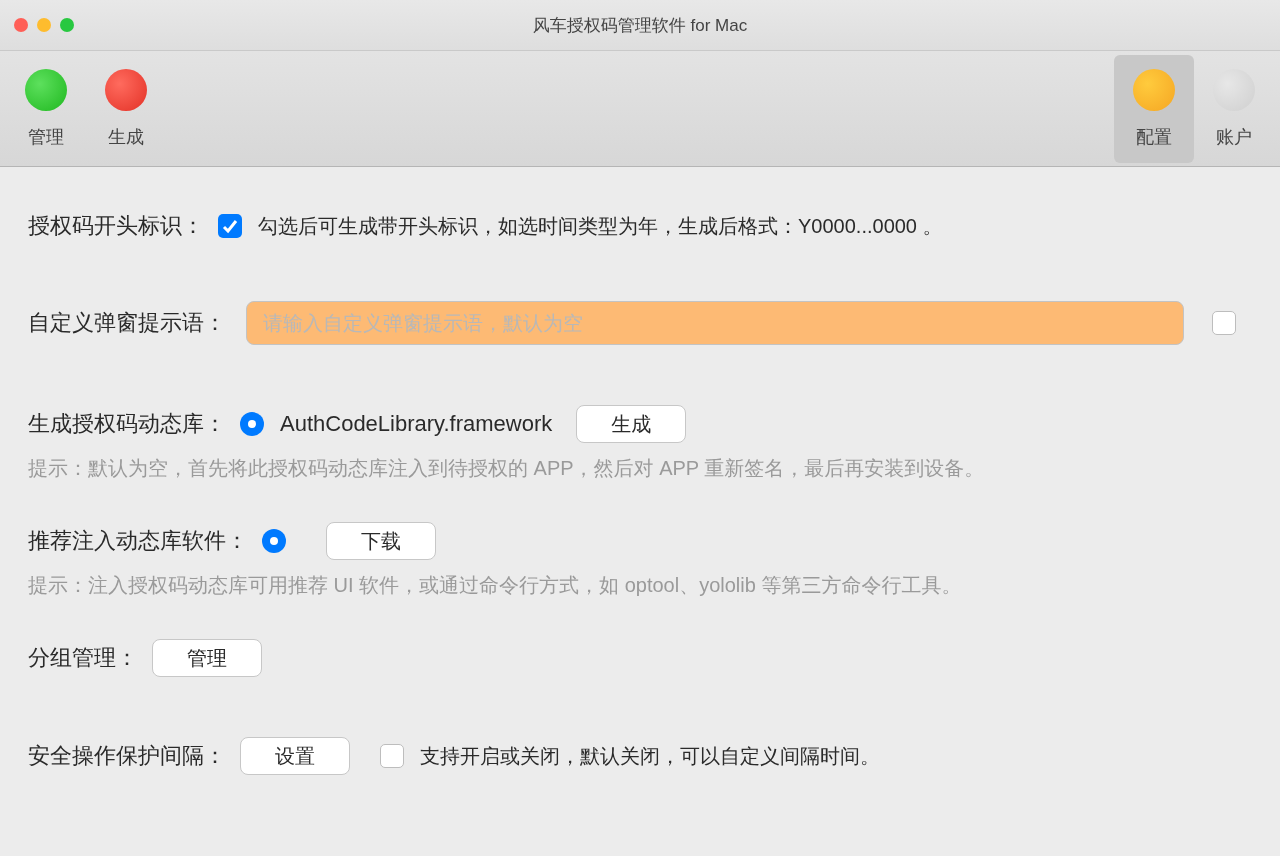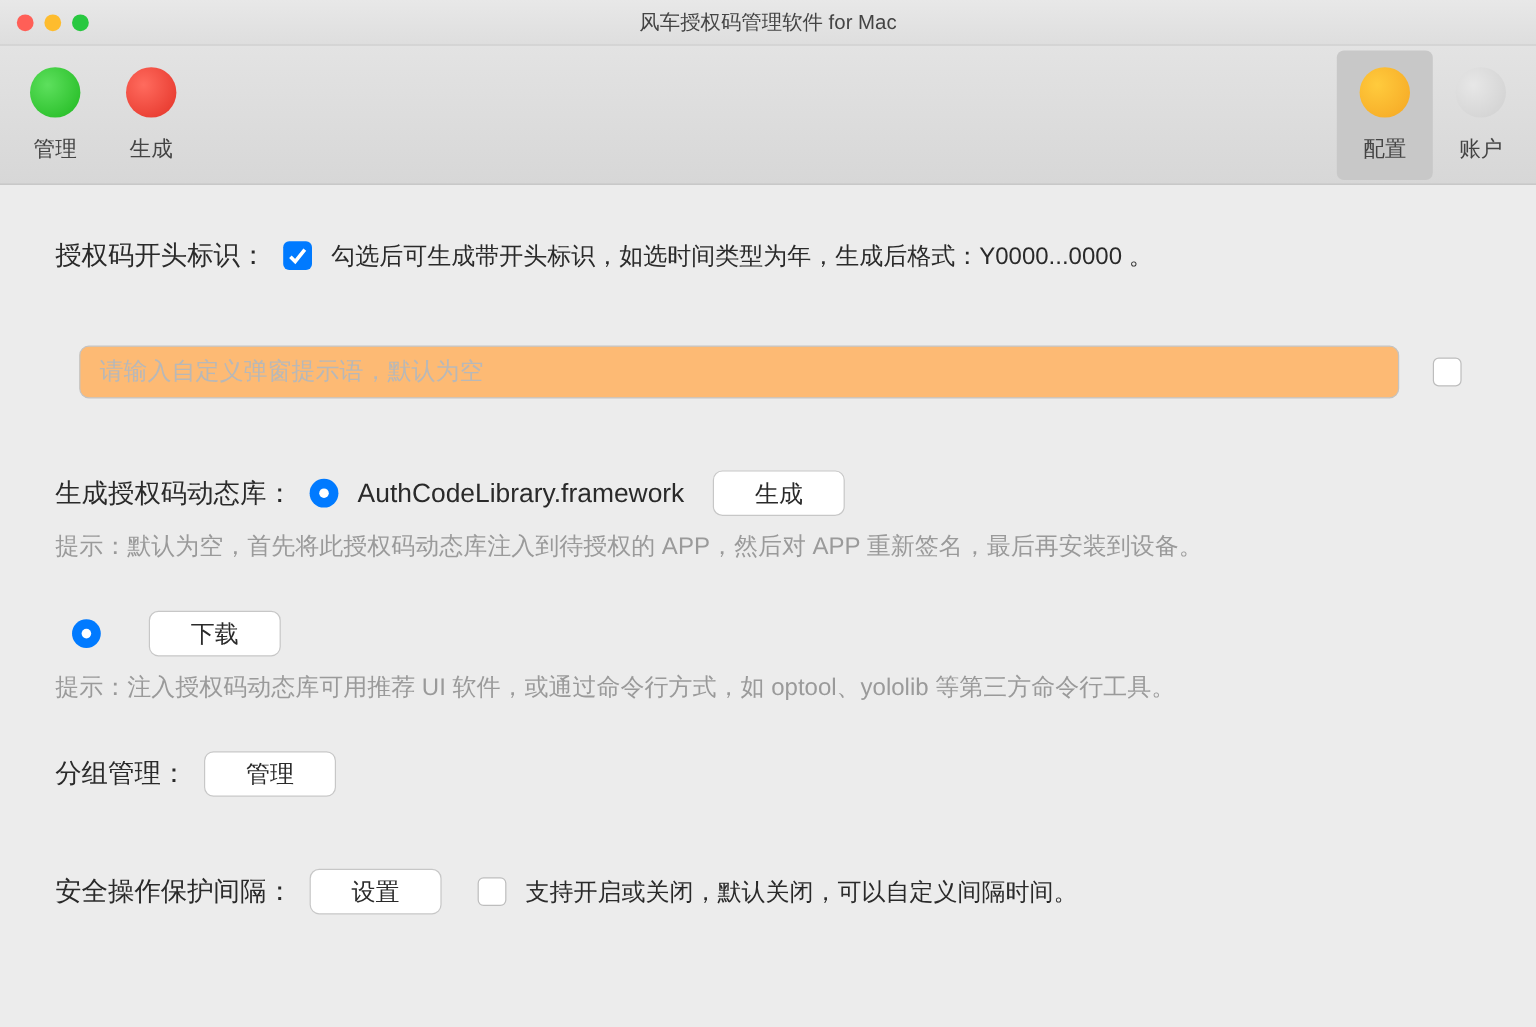--- a/index.html
+++ b/index.html
@@ -4,21 +4,21 @@
 <style>
 * { margin: 0; padding: 0; box-sizing: border-box; }
 body {
   font-family: -apple-system, "Helvetica Neue", "PingFang SC", sans-serif;
   background: #ececec;
   width: 1280px;
   height: 856px;
   overflow: hidden;
 }
 .titlebar {
-  height: 38px;
+  height: 51px;
   background: linear-gradient(#e8e8e8, #dedede);
   border-bottom: 1px solid #c9c9c9;
   display: flex;
   align-items: center;
   position: relative;
 }
 .traffic-lights {
   display: flex;
   gap: 9px;
   padding-left: 14px;
@@ -62,21 +62,21 @@
   width: 42px; height: 42px;
   border-radius: 50%;
   margin-bottom: 14px;
 }
 .c-green { background: radial-gradient(circle at 35% 35%, #5de05d, #1fb81f); }
 .c-red { background: radial-gradient(circle at 35% 35%, #ff6b5e, #e33126); }
 .c-orange { background: radial-gradient(circle at 35% 35%, #ffcb3d, #f5a623); }
 .c-gray { background: radial-gradient(circle at 35% 35%, #e7e7e7, #cfcfcf); }
 .toolbar-label { font-size: 18px; color: #444; }
 .content {
-  padding: 44px 46px;
+  padding: 44px 28px;
   background: #ececec;
 }
 .row {
   display: flex;
   align-items: center;
   margin-bottom: 18px;
 }
 .row-label {
   font-size: 22px;
   color: #2a2a2a;
@@ -191,35 +191,37 @@
     <span class="row-label">授权码开头标识：</span>
     <span class="checkbox">
       <svg viewBox="0 0 16 16">
           <polyline points="2,9 6,13 14,3"></polyline>
         </svg>
     </span>
     <span class="desc">勾选后可生成带开头标识，如选时间类型为年，生成后格式：Y0000...0000 。</span>
   </div>
 
   <div class="row gap-top">
+    <span class="row-label">自定义弹窗提示语：</span>
     <input class="textfield" type="text" placeholder="请输入自定义弹窗提示语，默认为空" style="">
     <span class="checkbox-empty"></span>
   </div>
 
   <div class="row gap-top" style="margin-bottom:12px">
     <span class="row-label">生成授权码动态库：</span>
     <span class="radio">
         <span class="dot"></span>
       </span>
     <span class="lib-name">AuthCodeLibrary.framework</span>
     <button class="btn">生成</button>
   </div>
   <div class="hint">提示：默认为空，首先将此授权码动态库注入到待授权的 APP，然后对 APP 重新签名，最后再安装到设备。</div>
 
   <div class="row" style="margin-bottom:12px">
+    <span class="row-label">推荐注入动态库软件：</span>
     <span class="radio">
         <span class="dot"></span>
       </span>
     <button class="btn">下载</button>
   </div>
   <div class="hint">提示：注入授权码动态库可用推荐 UI 软件，或通过命令行方式，如 optool、yololib 等第三方命令行工具。</div>
 
   <div class="row" style="margin-top:30px">
     <span class="row-label">分组管理：</span>
     <button class="btn" style="margin-left:14px">管理</button>

